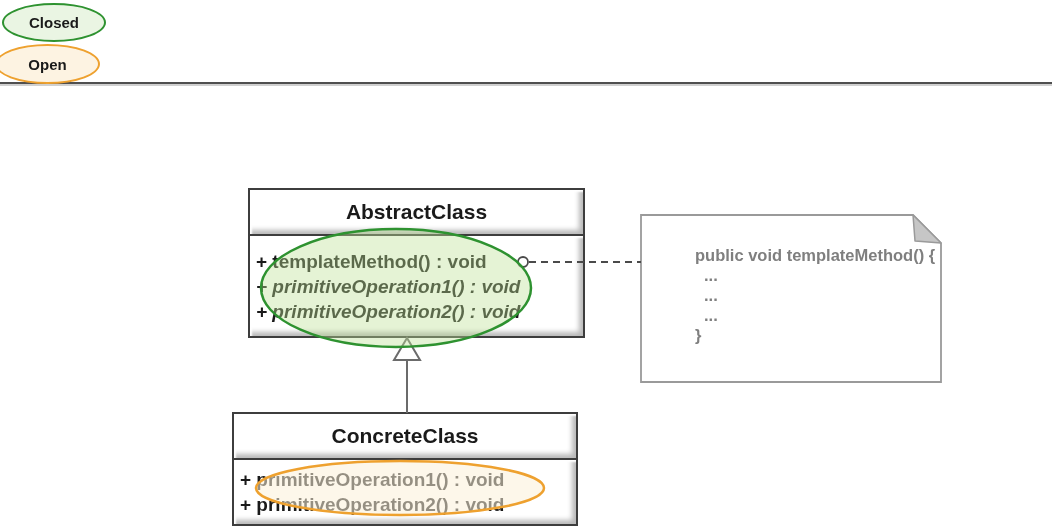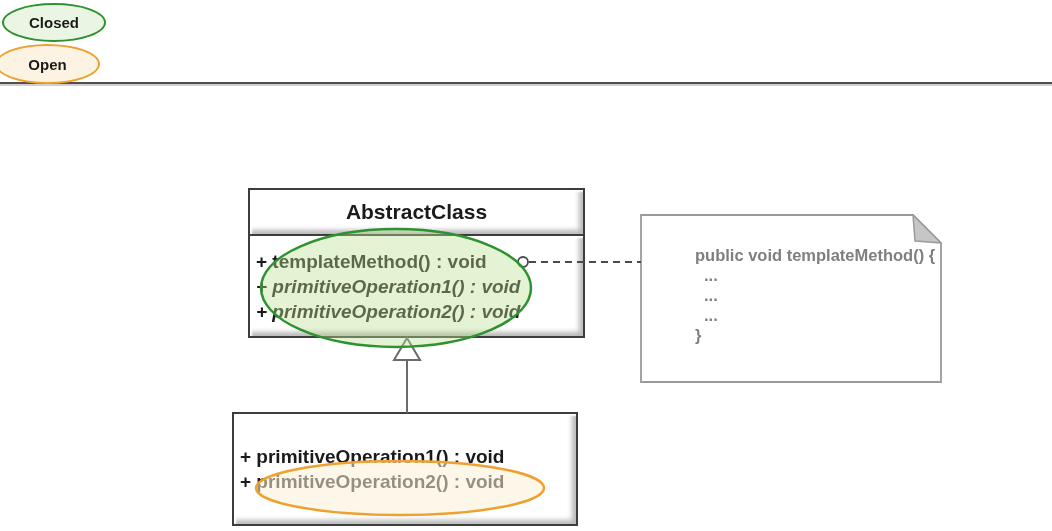--- a/index.html
+++ b/index.html
@@ -101,20 +101,21 @@
   <div class="uml-class abstract-class">
     <div class="uml-compartment uml-title italic">AbstractClass</div>
     <div class="uml-compartment uml-methods">
       <div class="uml-method">+ templateMethod() : void</div>
       <div class="uml-method italic">+ primitiveOperation1() : void</div>
       <div class="uml-method italic">+ primitiveOperation2() : void</div>
     </div>
   </div>
 
   <div class="uml-class concrete-class">
+    <div class="uml-compartment uml-title">ConcreteClass</div>
     <div class="uml-compartment uml-methods">
       <div class="uml-method">+ primitiveOperation1() : void</div>
       <div class="uml-method">+ primitiveOperation2() : void</div>
     </div>
   </div>
 
   <svg class="overlay" width="1052" height="531" viewBox="0 0 1052 531">
 
     <path d="M 641 215 L 913 215 L 941 243 L 941 382 L 641 382 Z" fill="#FFFFFF" stroke="#9A9A9A" stroke-width="1.8"></path>
 

